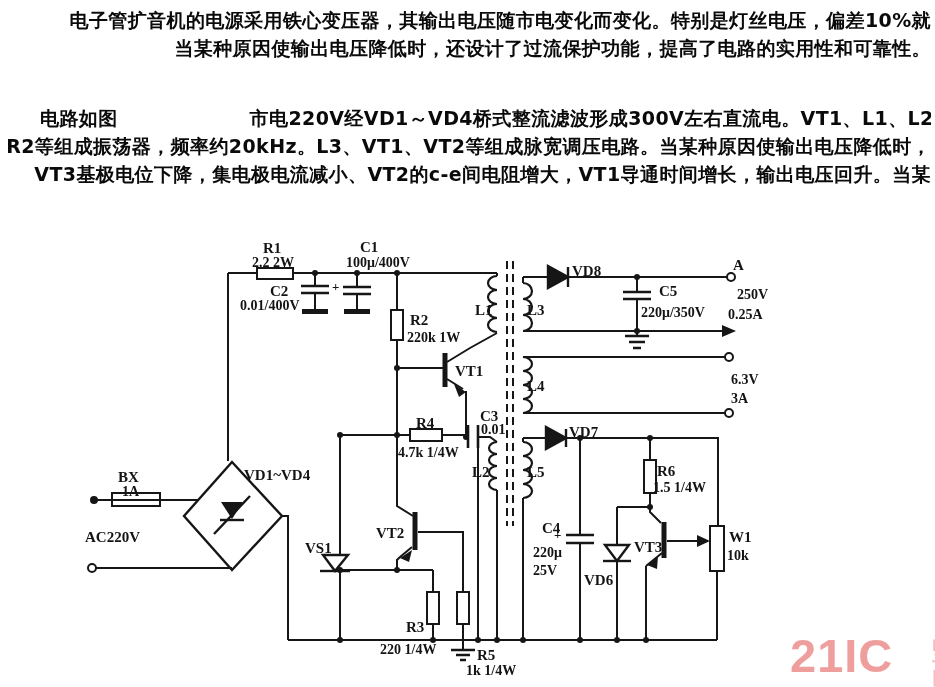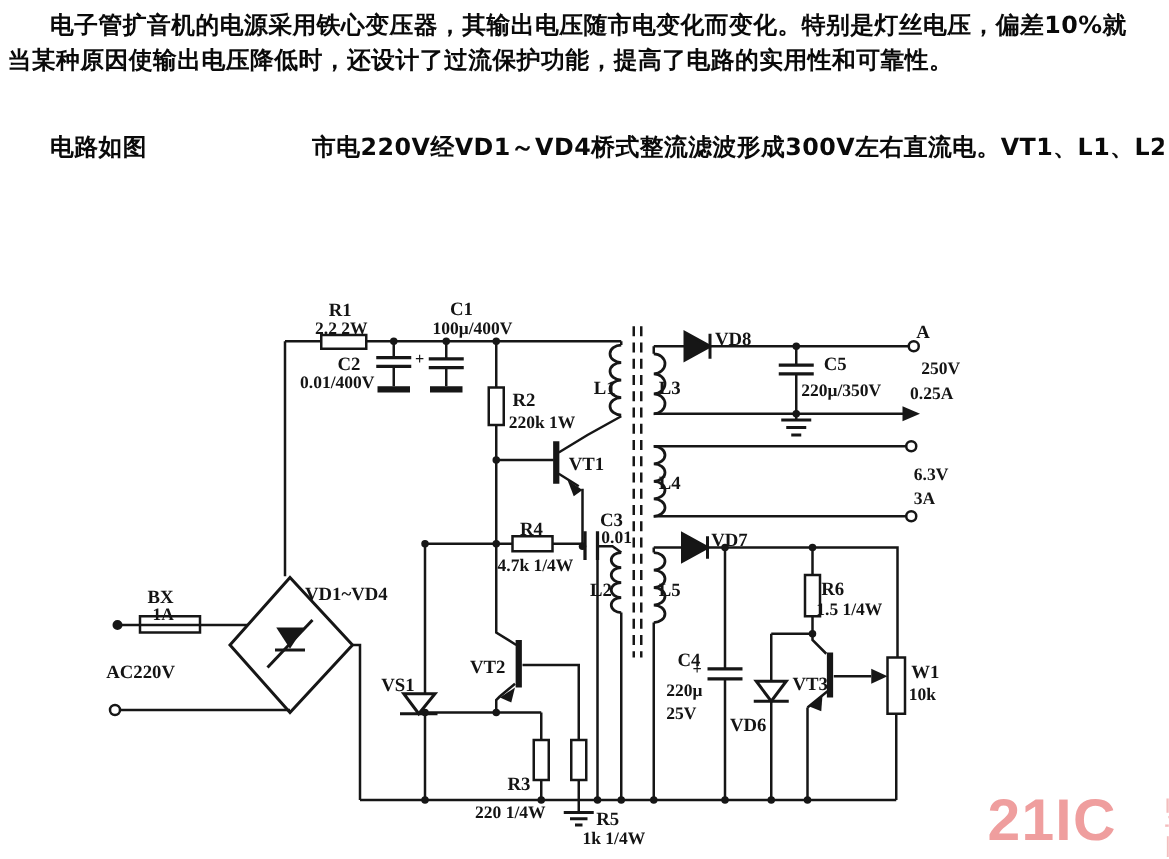--- a/index.html
+++ b/index.html
@@ -1,20 +1,20 @@
 <!DOCTYPE html>
 <html><head>
 <meta charset="utf-8">
 <style>
   html,body{margin:0;padding:0;}
   body{width:935px;height:687px;background:#ffffff;position:relative;overflow:hidden;
        font-family:"DejaVu Sans",sans-serif;}
   .para{position:absolute;left:6px;right:4px;color:#0a0a0a;font-weight:bold;
         font-size:19px;line-height:28px;letter-spacing:0.4px;}
-  .para .line{white-space:nowrap;overflow:hidden;}
+  .para .line{white-space:nowrap;overflow:hidden;text-align:right;}
   .para .indent{padding-left:34px;}
   .p2gap{margin-left:132px;}
   #schem{position:absolute;left:0;top:0;}
   #watermark{position:absolute;left:790px;top:638px;display:flex;align-items:flex-start;
              color:#ef9e9e;user-select:none;}
   #wm-brand{font-size:47px;font-weight:bold;line-height:36px;letter-spacing:1px;
             font-family:"Liberation Sans",sans-serif;}
   #wm-right{display:flex;flex-direction:column;margin-left:3px;}
   #wm-cn{font-size:18px;font-weight:bold;letter-spacing:3px;color:#f4bcbc;line-height:16px;margin-left:36px;}
   #wm-com{font-size:21px;font-weight:bold;font-style:italic;line-height:20px;
@@ -29,20 +29,22 @@
 
 <div class="para" id="p1" style="top:6px">
   <div class="line indent">电子管扩音机的电源采用铁心变压器，其输出电压随市电变化而变化。特别是灯丝电压，偏差10%就</div>
   <div class="line">当某种原因使输出电压降低时，还设计了过流保护功能，提高了电路的实用性和可靠性。</div>
 </div>
 
 <div class="para" id="p2" style="top:104px">
   <div class="line indent">
     <span>电路如图</span><span class="p2gap">市电220V经VD1～VD4桥式整流滤波形成300V左右直流电。VT1、L1、L2、</span>
   </div>
+  <div class="line">R2等组成振荡器，频率约20kHz。L3、VT1、VT2等组成脉宽调压电路。当某种原因使输出电压降低时，</div>
+  <div class="line">VT3基极电位下降，集电极电流减小、VT2的c-e间电阻增大，VT1导通时间增长，输出电压回升。当某</div>
 </div>
 
 <svg id="schem" width="935" height="687" viewBox="0 0 935 687">
 
   <g stroke="#161616" stroke-width="2" fill="none">
     <path d="
       M94,500 H112 M112,500 H160 M160,500 H198
       M96,568 H232
       M228,273 V461 M228,273 H497 M497,273 V276
       M315,273 V286 M315,293 V309

